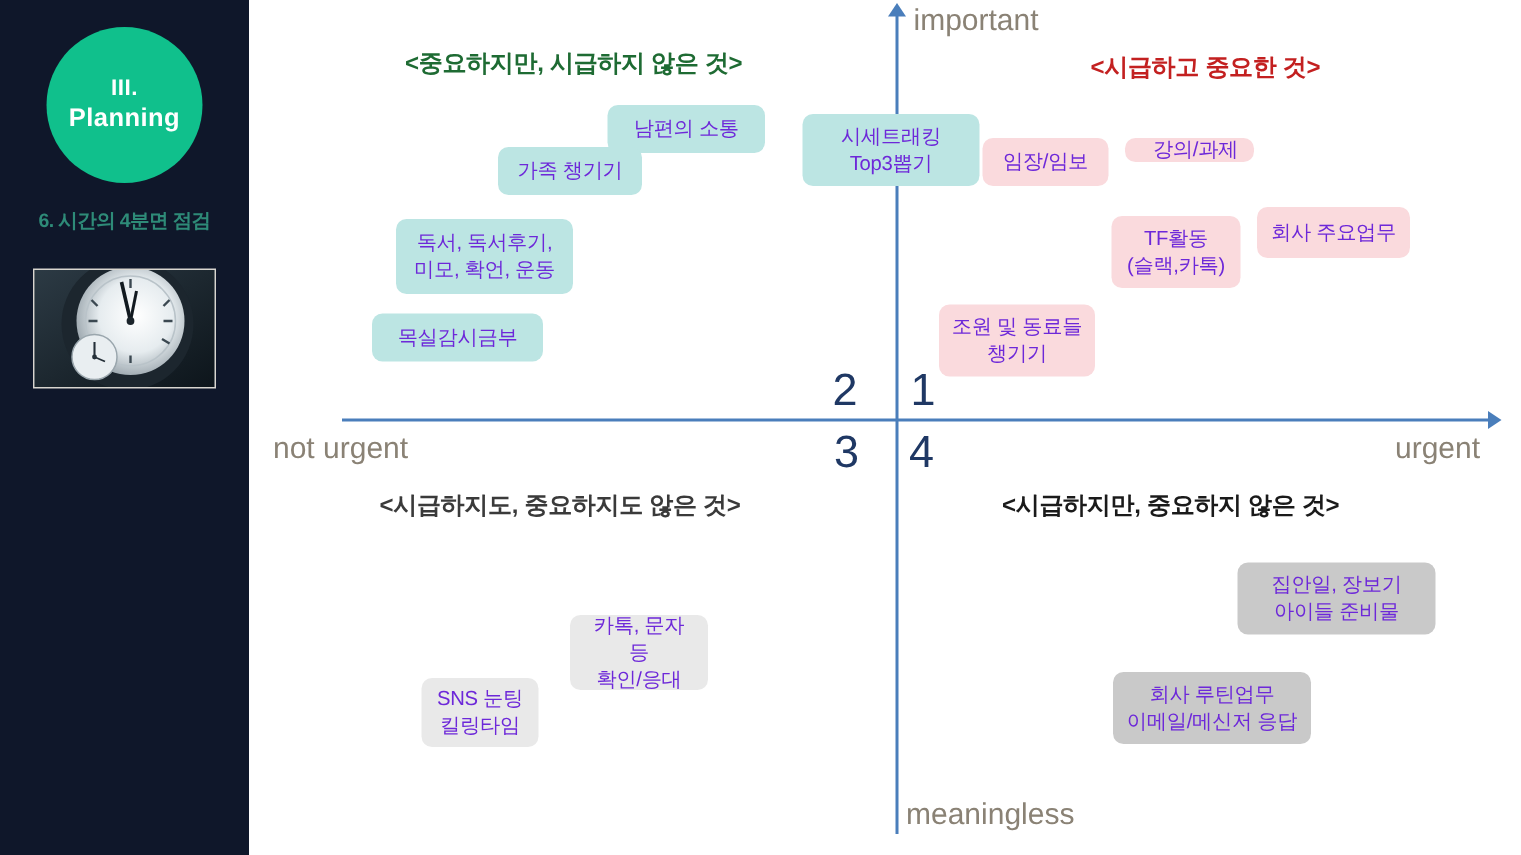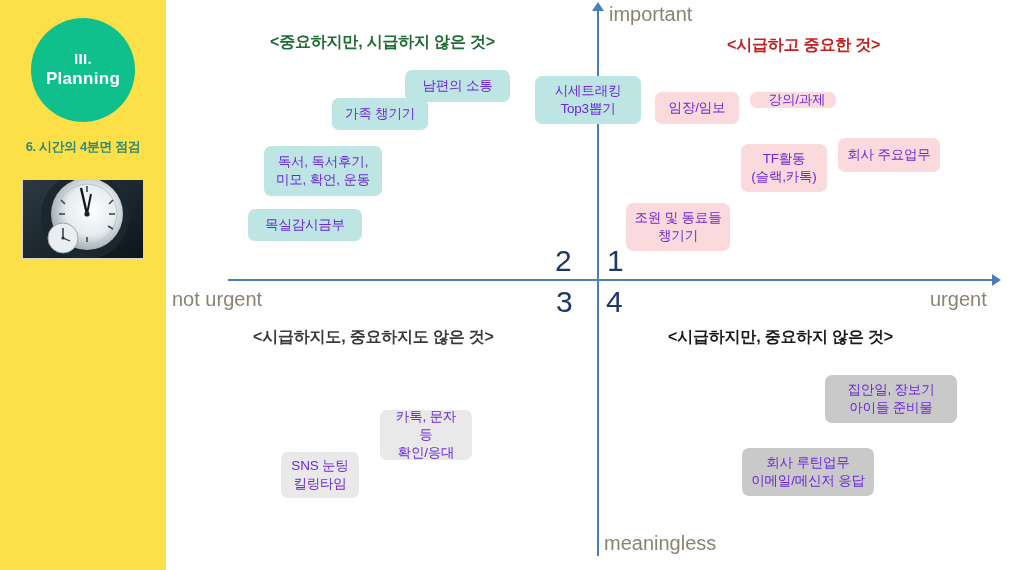--- a/index.html
+++ b/index.html
@@ -18,21 +18,21 @@
     background: #ffffff;
     overflow: hidden;
   }
 
   
   .sidebar {
     position: absolute;
     left: 0; top: 0;
     width: 166px;
     height: 570px;
-    background: #fde047;
+    background: #0f172a;
   }
   .badge-circle {
     position: absolute;
     left: 31px;
     top: 18px;
     width: 104px;
     height: 104px;
     border-radius: 50%;
     background: #10c08c;
     display: flex;
@@ -109,21 +109,21 @@
   }
 
   .axis-label {
     position: absolute;
     color: #8a8275;
     font-size: 20px;
     white-space: nowrap;
   }
   .axis-important { left: 609px; top: 3px; }
   .axis-meaningless { left: 604px; top: 532px; }
-  .axis-noturgent { left: 172px; top: 288px; text-align: right; }
+  .axis-noturgent { left: 182px; top: 288px; text-align: right; }
   .axis-urgent { left: 930px; top: 288px; }
 
   
   .qnum {
     position: absolute;
     color: #1f3864;
     font-size: 30px;
     line-height: 1;
   }
   .qnum-2 { left: 555px; top: 246px; }
@@ -241,21 +241,21 @@
       </div>
       <div class="box teal" style="left: 332px; top: 98px; width: 96px; height: 32px;">
         <span>가족 챙기기</span>
       </div>
       <div class="box teal" style="left: 264px; top: 146px; width: 118px; height: 50px;">
         <span>독서, 독서후기,<br>미모, 확언, 운동</span>
       </div>
       <div class="box teal" style="left: 248px; top: 209px; width: 114px; height: 32px;">
         <span>목실감시금부</span>
       </div>
-      <div class="box teal" style="left: 535px; top: 76px; width: 106px; height: 48px; text-align: center;">
+      <div class="box teal" style="left: 535px; top: 76px; width: 118px; height: 48px; text-align: center;">
         <span>시세트래킹<br>Top3뽑기</span>
       </div>
       <div class="box pink" style="left: 655px; top: 92px; width: 84px; height: 32px;">
         <span>임장/임보</span>
       </div>
       <div class="box pink" style="left: 750px; top: 92px; width: 86px; height: 16px; padding-left: 16px;">
         <span>강의/과제</span>
       </div>
       <div class="box pink" style="left: 741px; top: 144px; width: 86px; height: 48px;">
         <span>TF활동<br>(슬랙,카톡)</span>

